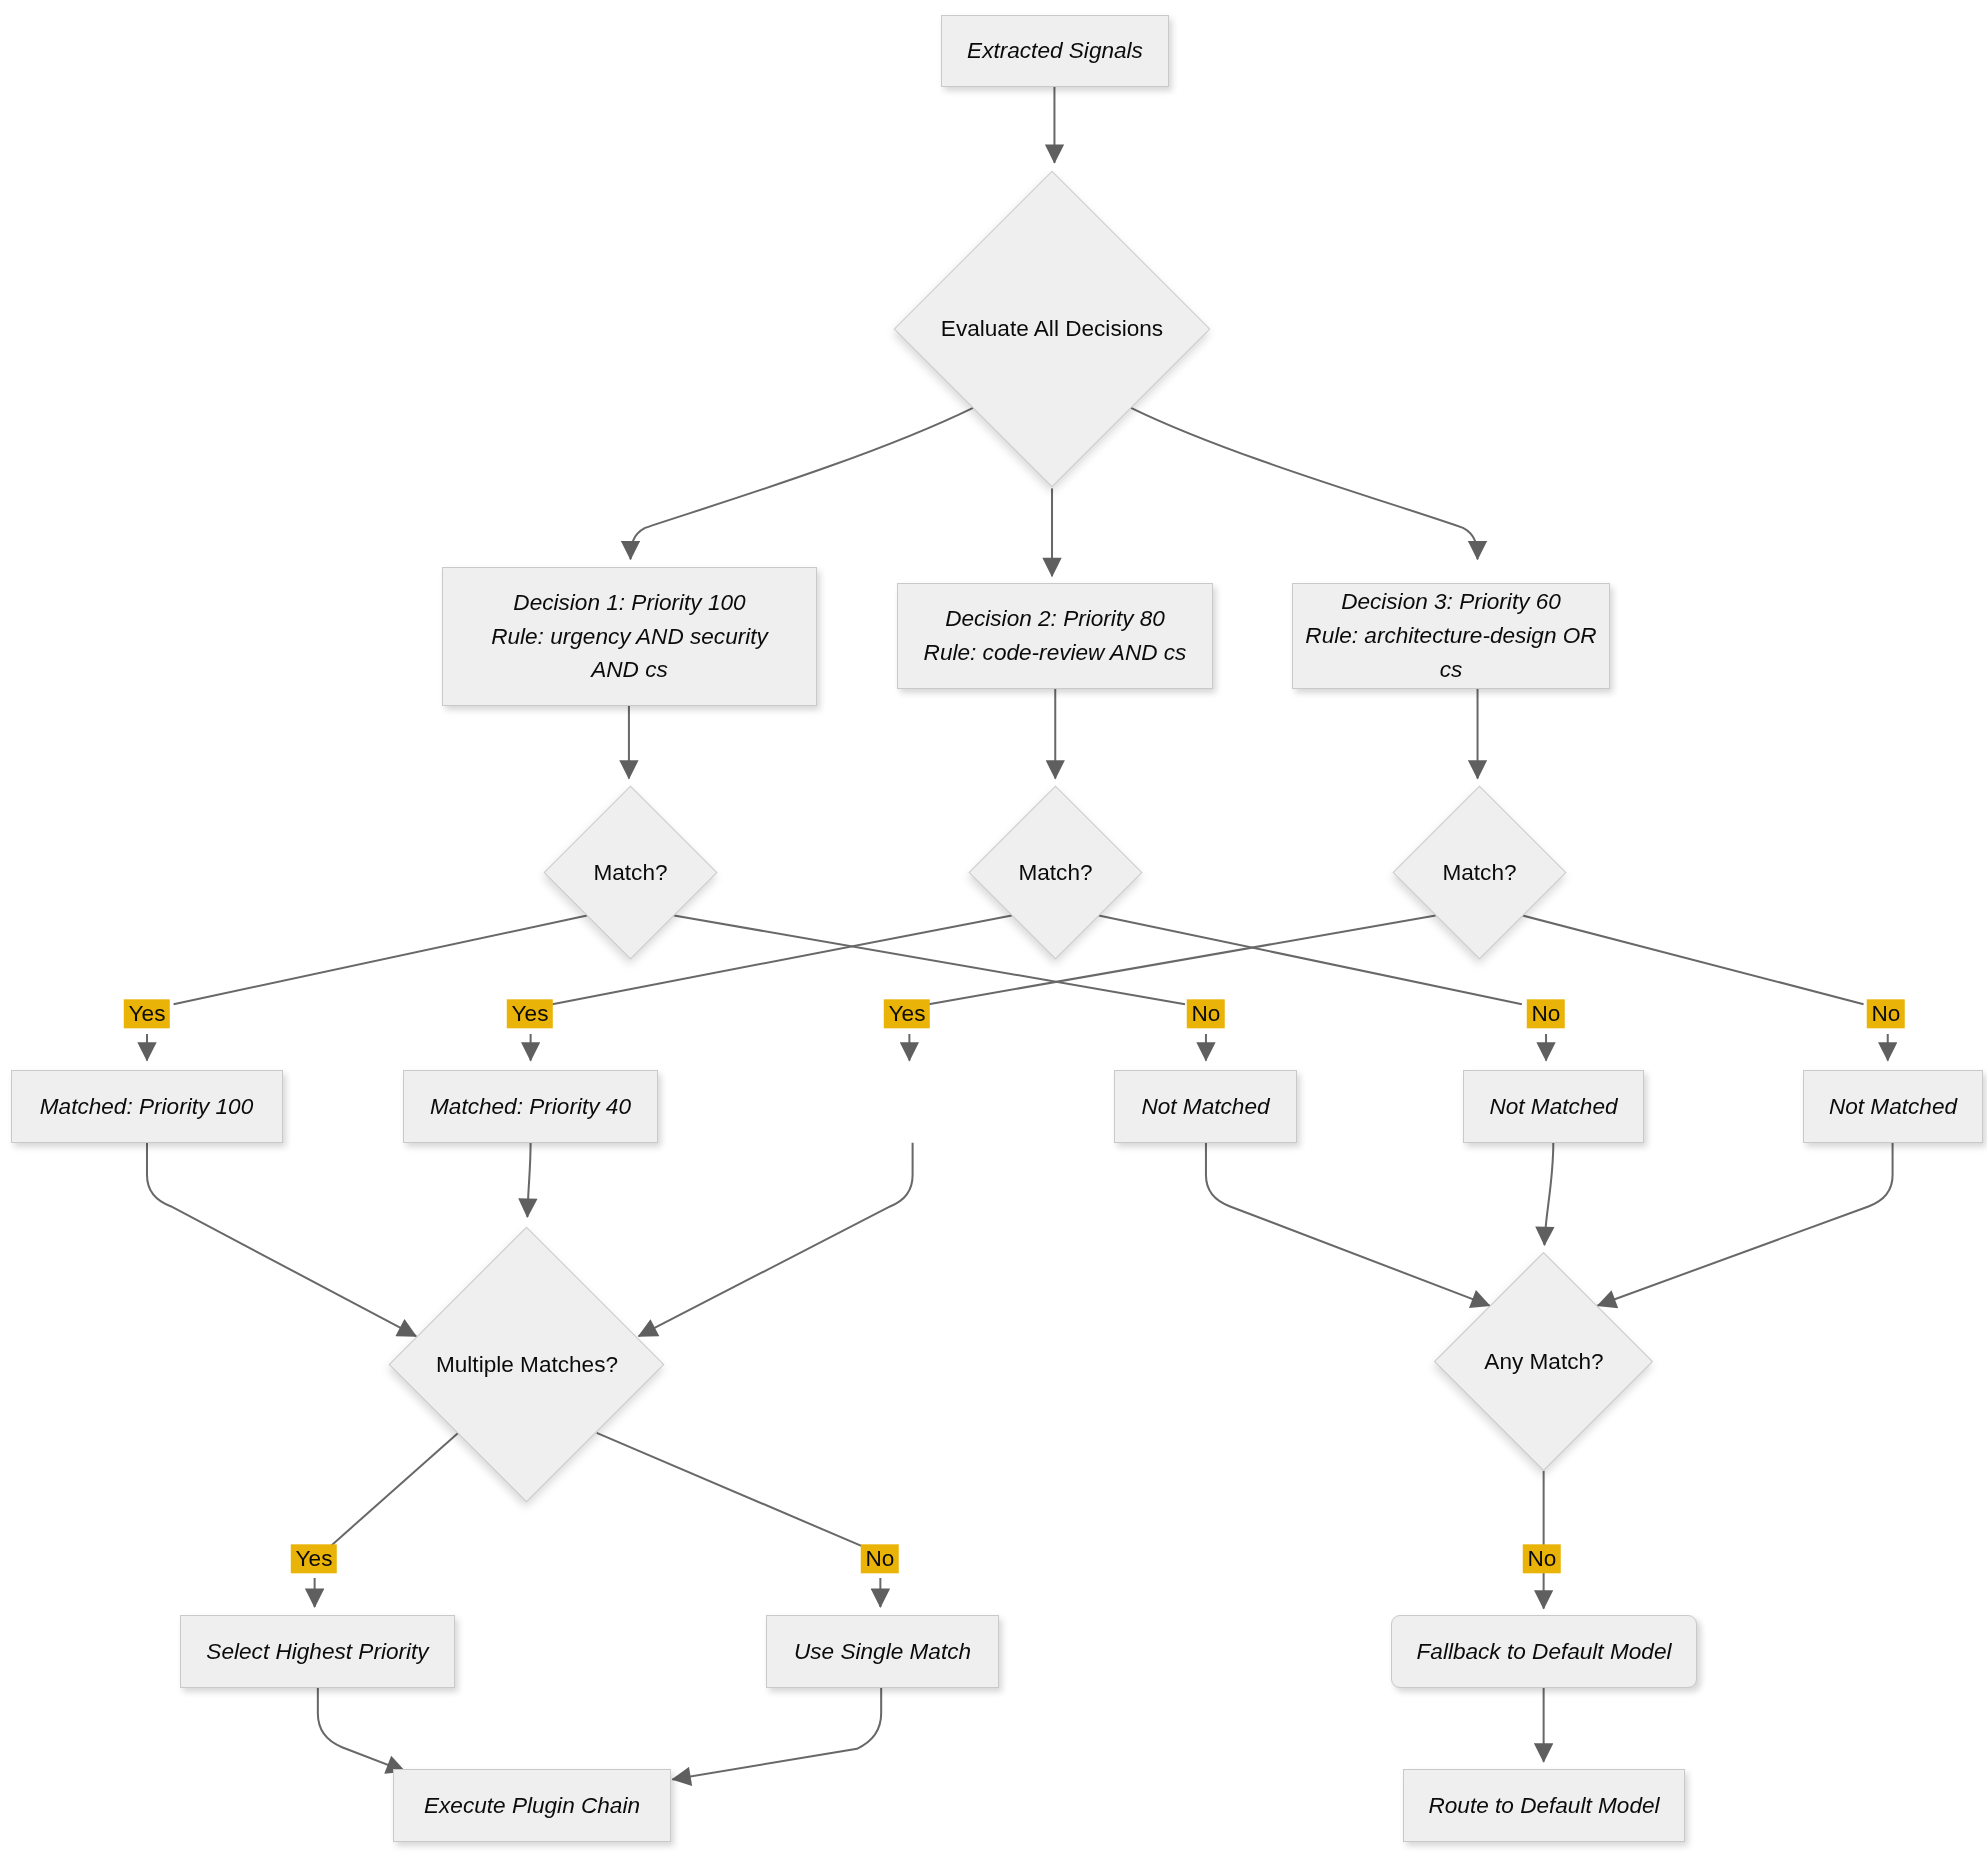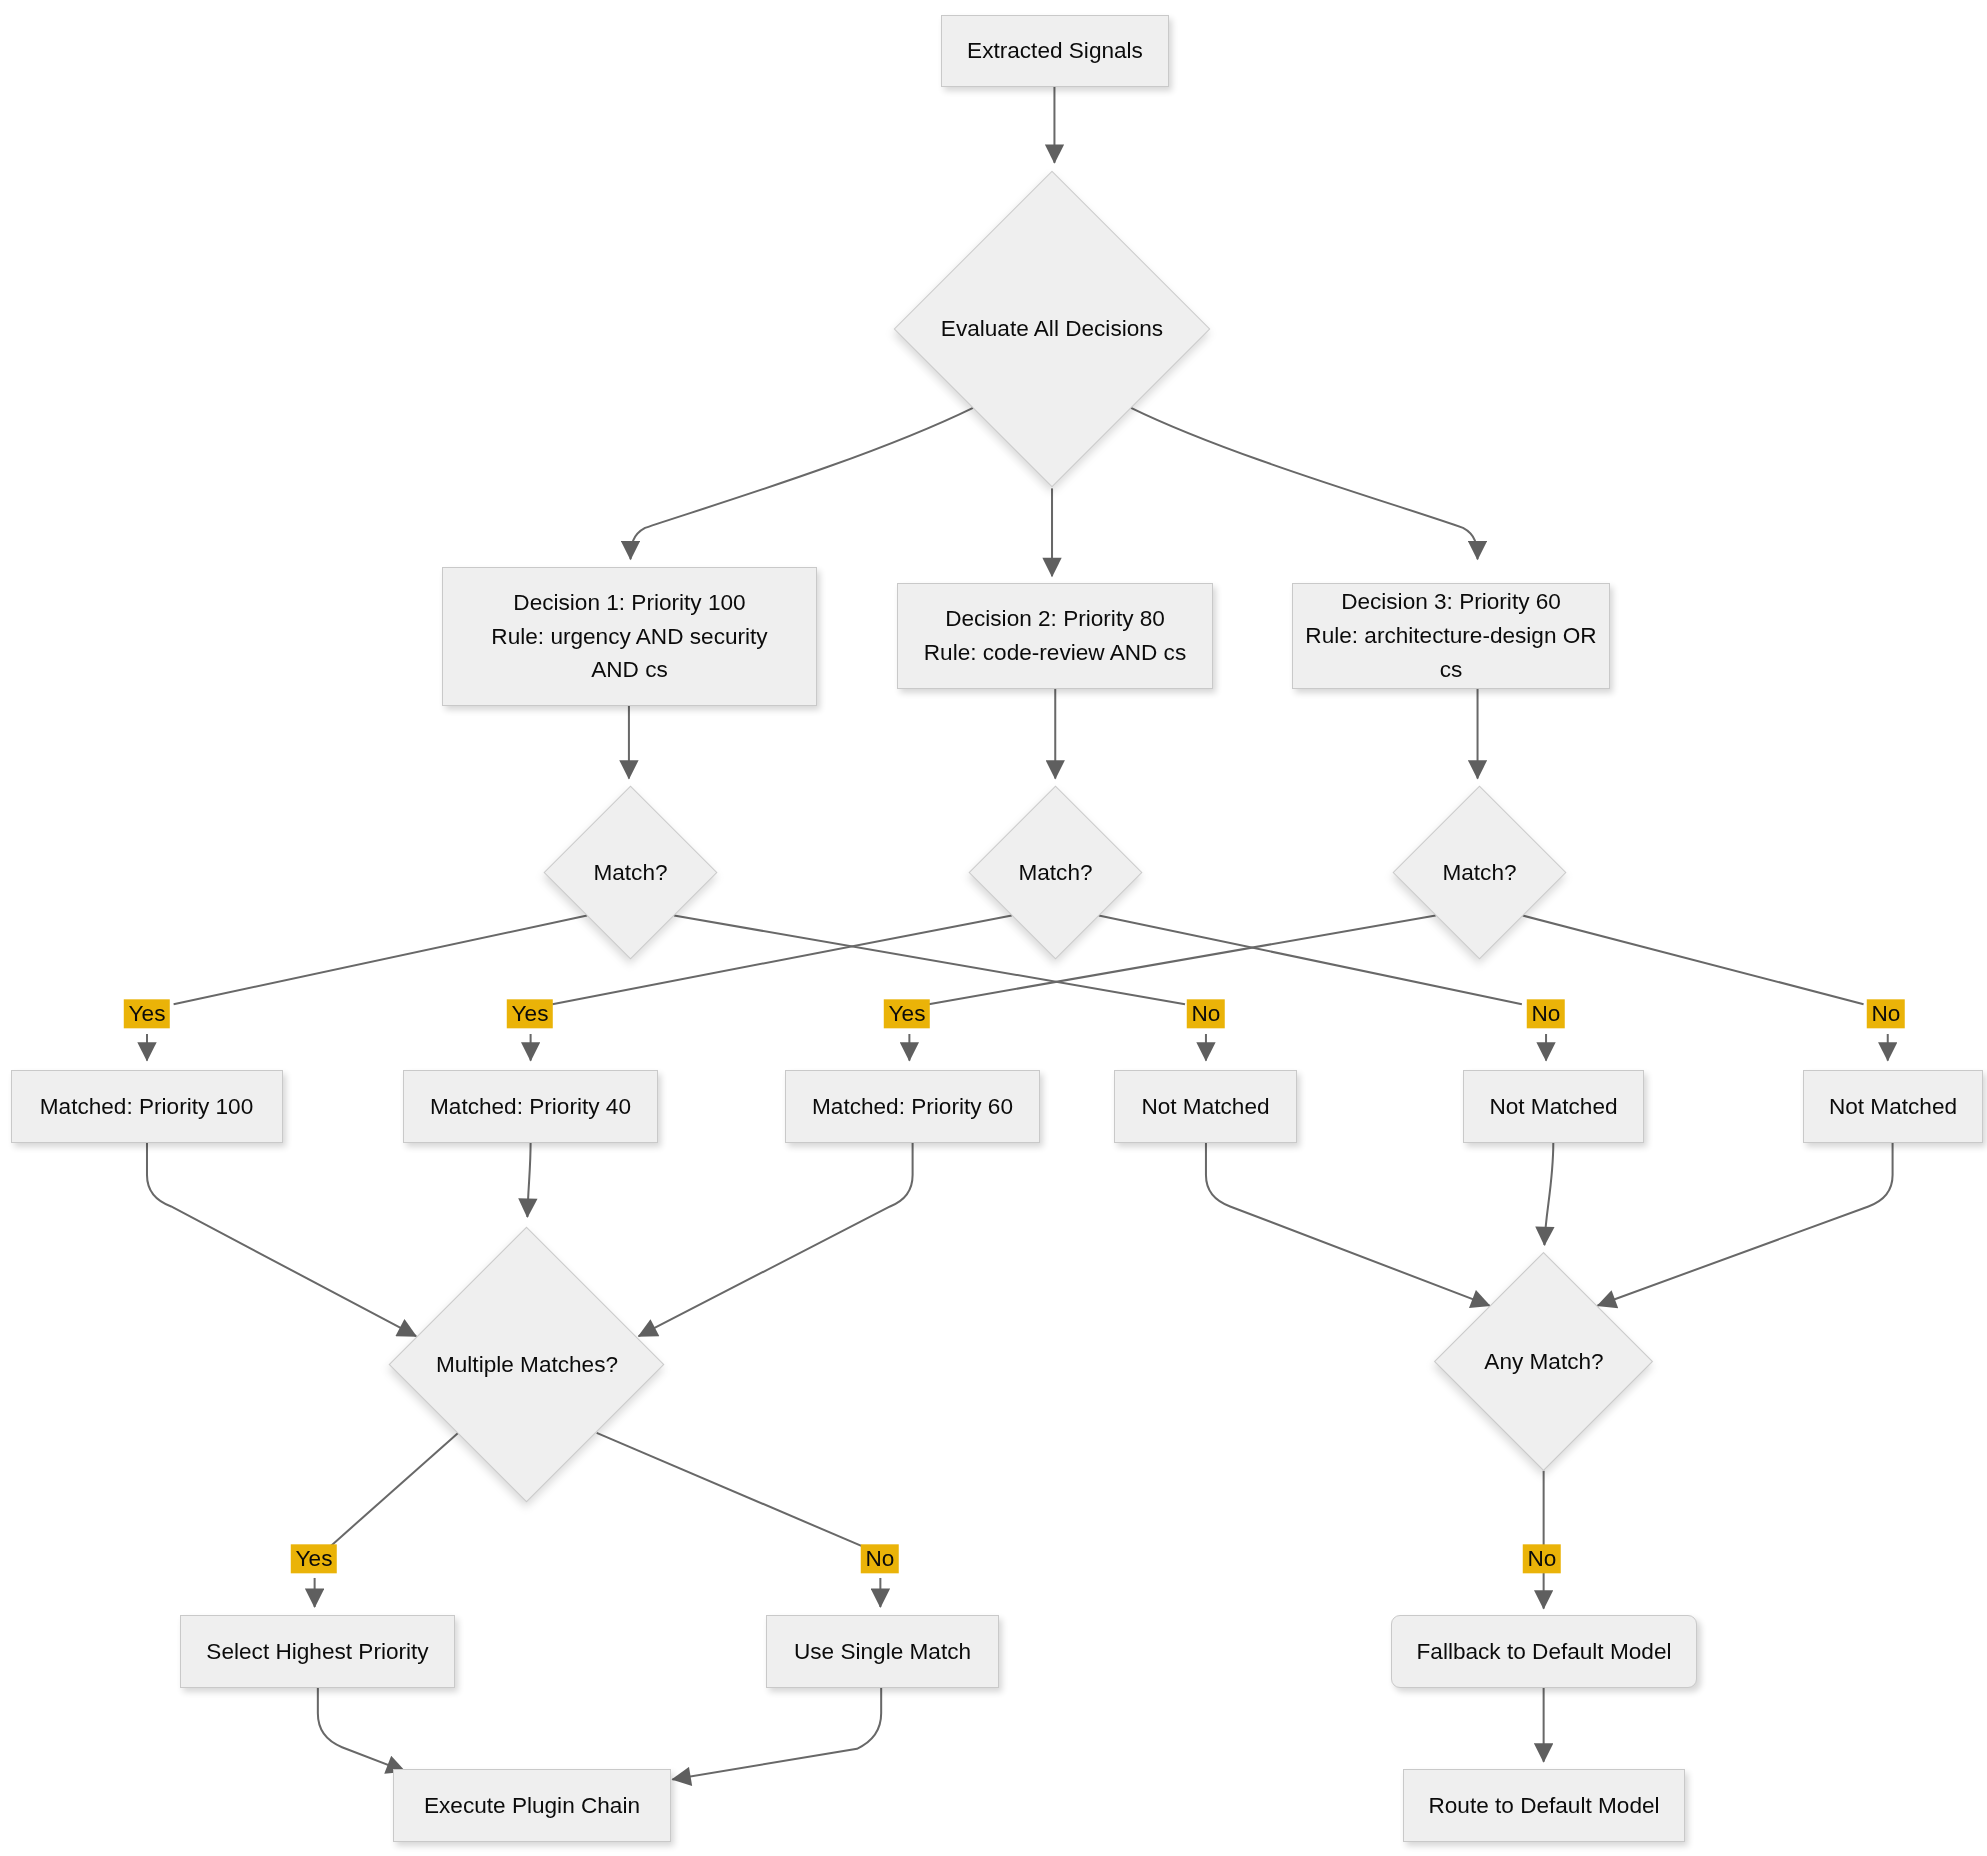--- a/index.html
+++ b/index.html
@@ -17,20 +17,21 @@
   svg.edges .arrowhead{fill:var(--arrow,#5f5f5f);stroke:none;}
 
   .node{
     position:absolute;box-sizing:border-box;
     background:var(--node-fill,#efefef);
     border:0.8px solid var(--node-border,#c9c9c9);
     box-shadow:3.2px 4px 6.4px rgba(0,0,0,.16);
     display:flex;align-items:center;justify-content:center;
     text-align:center;line-height:1.5;
     padding:3.2px 8px;
+    font-style:italic;
   }
   .diamond{position:absolute;}
   .diamond .shape{
     position:absolute;box-sizing:border-box;
     background:var(--node-fill,#efefef);
     border:0.8px solid var(--node-border,#c9c9c9);
     transform:rotate(45deg);
     filter:drop-shadow(3.2px 4px 4px rgba(0,0,0,.15));
   }
   .diamond .dlabel{
@@ -120,23 +121,20 @@
       <span>Rule: architecture-design OR cs</span>
     </span>
   </div>
 
   <div class="node" style="left:10.5px;top:1070px;width:272px;height:73px;">
     <span>Matched: Priority 100</span>
   </div>
   <div class="node" style="left:403px;top:1070px;width:255px;height:73px;">
     <span>Matched: Priority 40</span>
   </div>
-  <div class="node" style="left:785px;top:1070px;width:255px;height:73px;">
-    <span>Matched: Priority 60</span>
-  </div>
   <div class="node" style="left:1114px;top:1070px;width:183px;height:73px;">
     <span>Not Matched</span>
   </div>
   <div class="node" style="left:1463px;top:1070px;width:181px;height:73px;">
     <span>Not Matched</span>
   </div>
   <div class="node" style="left:1803px;top:1070px;width:180px;height:73px;">
     <span>Not Matched</span>
   </div>
 

